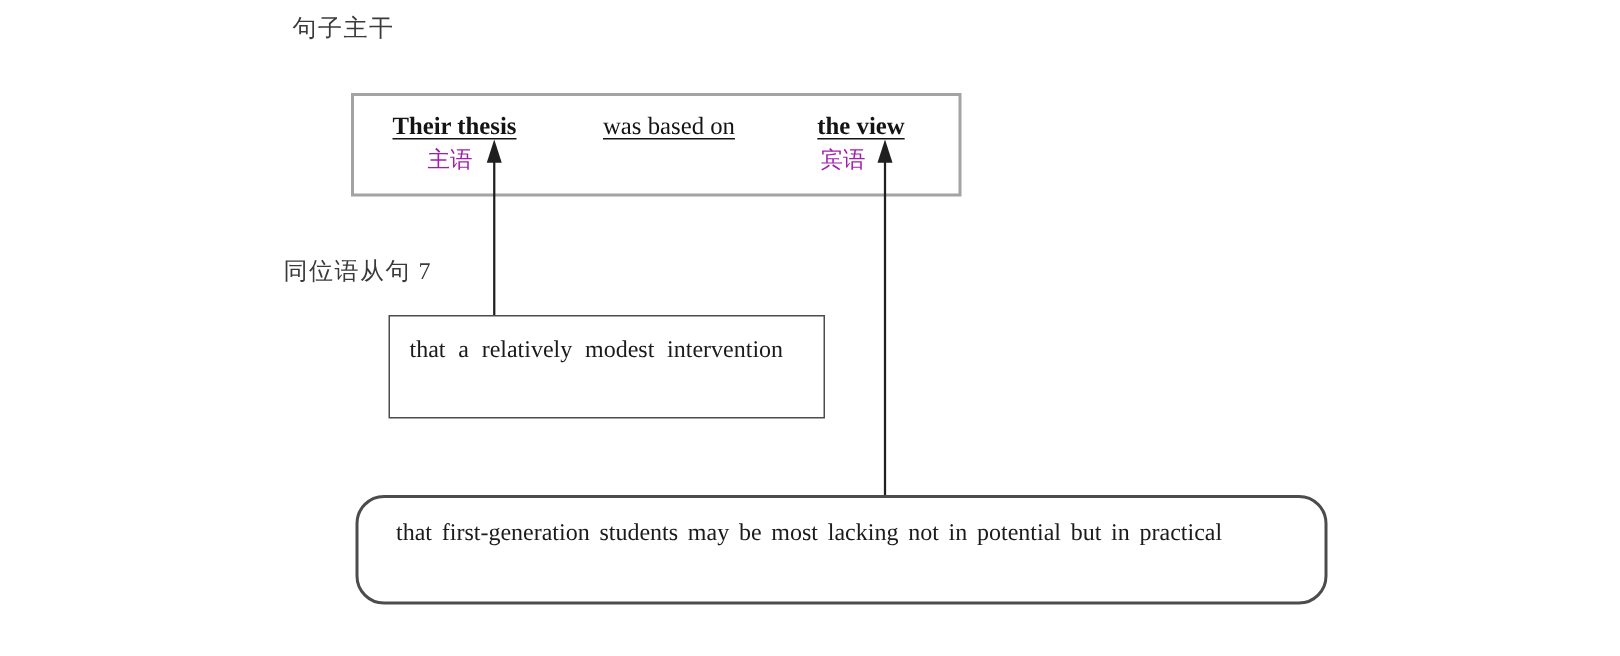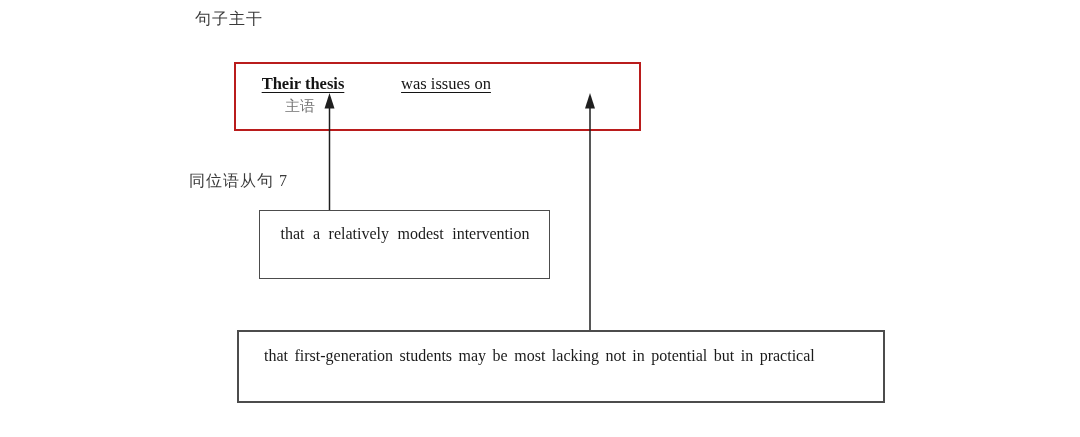--- a/index.html
+++ b/index.html
@@ -21,35 +21,35 @@
     white-space: nowrap;
   }
   #trunk-label  { left: 195px; top: 9px; }
   #clause1-label{ left: 189px; top: 171px; }
   #clause2-label{ left: 189px; top: 300px; }
 
   .main-box {
     position: absolute;
     left: 234px; top: 62px;
     width: 407px; height: 69px;
-    border: 2px solid #b91c1c;
+    border: 2px solid #a3a3a3;
     background: #ffffff;
   }
   .part { position: absolute; top: 10px; text-align: center; }
   .part .eng {
     font-size: 16.5px;
     text-decoration: underline;
     text-underline-offset: 3px;
     color: #141414;
     white-space: nowrap;
   }
   .part.bold .eng { font-weight: bold; }
   .part .role {
     font-size: 15px;
-    color: #737373;
+    color: #a21caf;
     margin-top: 3px;
     white-space: nowrap;
   }
   #part-subject   { left: 12px;  width: 110px; }
   #part-predicate { left: 158px; width: 104px; }
   #part-object    { left: 296px; width: 84px; }
   #part-object .role { margin-right: 24px; }
   #part-subject .role { margin-right: 6px; }
 
   .clause-box {
@@ -58,29 +58,29 @@
     background: #ffffff;
     font-size: 16px;
     color: #1b1b1b;
   }
   #clause1-box {
     left: 259px; top: 210px;
     width: 291px; height: 69px;
     padding: 10px 12px 0 13px;
     line-height: 26px;
     border-width: 1.5px;
-    text-align: center;
   }
   #clause1-box .l1 { word-spacing: 4.5px; }
   #clause2-box {
     left: 237px; top: 330px;
     width: 648px; height: 73px;
     padding: 10px 14px 0 25px;
     line-height: 28px;
     border-width: 2px;
+    border-radius: 19px;
   }
   #clause2-box .l1 { word-spacing: 2.5px; }
   .clause-line { white-space: nowrap; }
 
   .connector-overlay {
     position: absolute;
     left: 0; top: 0;
     width: 1080px; height: 437px;
     pointer-events: none;
     z-index: 5;
@@ -92,21 +92,25 @@
 <div class="canvas">
 
   <div class="zh-label" id="trunk-label">句子主干</div>
 
   <div class="main-box">
     <div class="part bold" id="part-subject">
       <div class="eng">Their thesis</div>
       <div class="role">主语</div>
     </div>
     <div class="part" id="part-predicate">
-      <div class="eng">was issues on</div>
+      <div class="eng">was based on</div>
+    </div>
+    <div class="part bold" id="part-object">
+      <div class="eng">the view</div>
+      <div class="role">宾语</div>
     </div>
   </div>
 
   <div class="zh-label" id="clause1-label">同位语从句 7</div>
 
   <div class="clause-box" id="clause1-box">
     <div class="clause-line l1">that a relatively modest intervention</div>
   </div>
 
 

